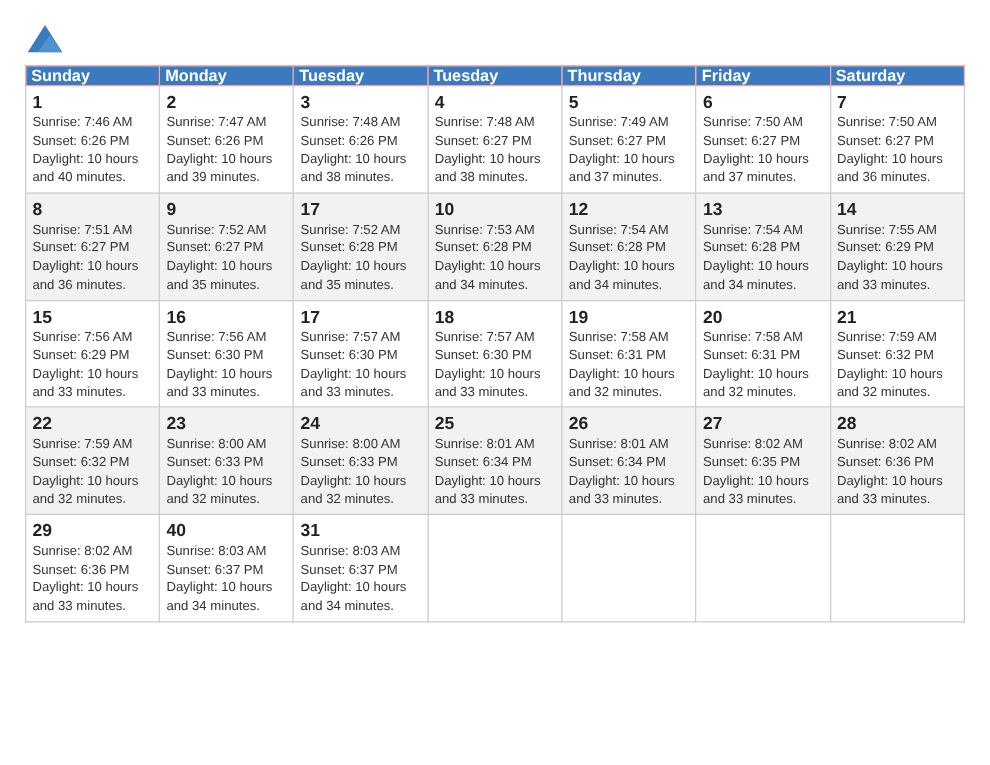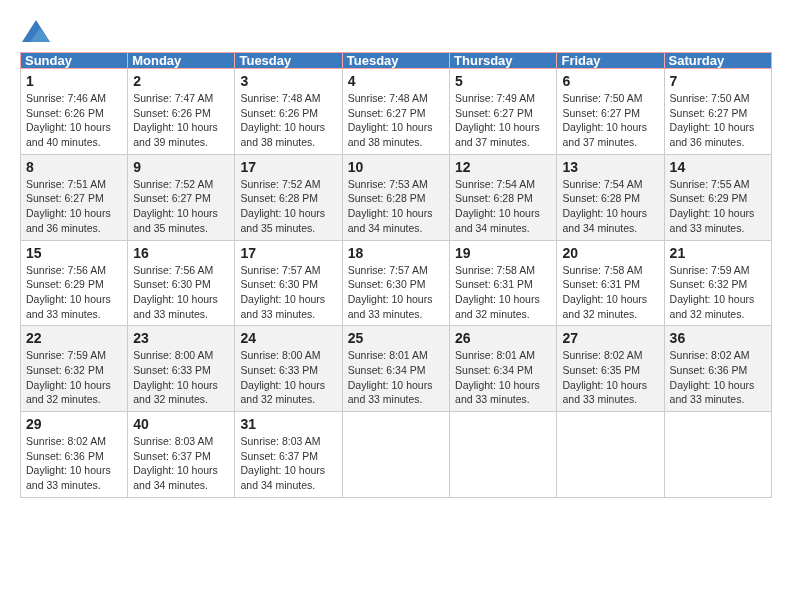--- a/index.html
+++ b/index.html
@@ -345,21 +345,21 @@
   </td>
         <td>
     <span class="day-number">27</span>
     <div class="day-info">
       <span>Sunrise: 8:02 AM</span><br>
       <span>Sunset: 6:35 PM</span><br>
       <span>Daylight: 10 hours and 33 minutes.</span>
     </div>
   </td>
         <td>
-    <span class="day-number">36</span>
+    <span class="day-number">28</span>
     <div class="day-info">
       <span>Sunrise: 8:02 AM</span><br>
       <span>Sunset: 6:36 PM</span><br>
       <span>Daylight: 10 hours and 33 minutes.</span>
     </div>
   </td>
       </tr>
       <tr>
         <td>
     <span class="day-number">29</span>

